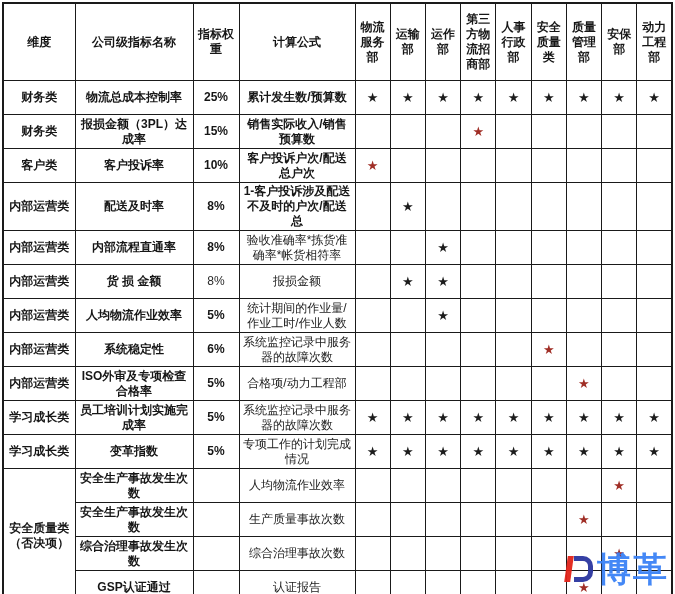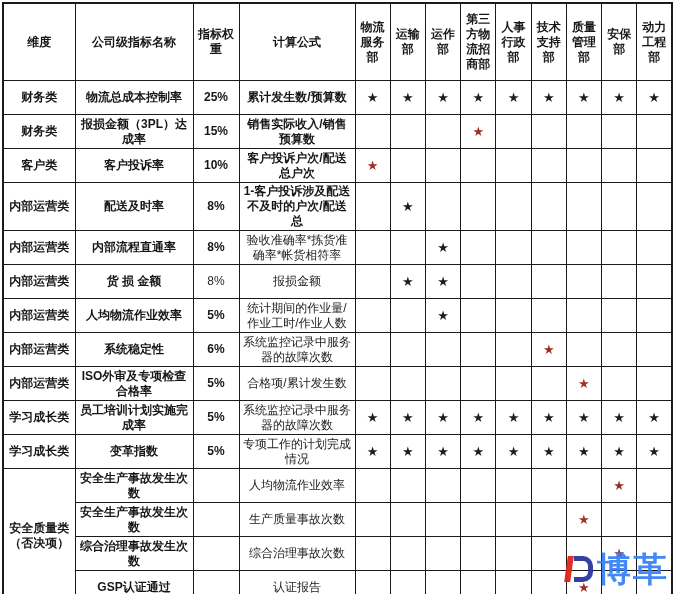--- a/index.html
+++ b/index.html
@@ -66,21 +66,21 @@
     <tr>
       <th>维度</th>
       <th>公司级指标名称</th>
       <th>指标权重</th>
       <th>计算公式</th>
     <th>物流服务部</th>
         <th>运输部</th>
         <th>运作部</th>
         <th>第三方物流招商部</th>
         <th>人事行政部</th>
-        <th>技术支持部</th>
+        <th>安全质量类</th>
         <th>质量管理部</th>
         <th>安保部</th>
         <th>动力工程部</th>
       </tr>
   </thead>
   <tbody id="table-body">
       <tr>
         <td class="dim">财务类</td>
         <td class="name">物流总成本控制率</td>
         <td class="weight">25%</td>
@@ -197,21 +197,21 @@
         <td class="star"></td>
         <td class="star" style="color: rgb(160, 46, 38);">★</td>
         <td class="star"></td>
         <td class="star"></td>
         <td class="star"></td>
       </tr>
       <tr>
         <td class="dim">内部运营类</td>
         <td class="name">ISO外审及专项检查合格率</td>
         <td class="weight">5%</td>
-        <td class="formula">合格项/累计发生数</td>
+        <td class="formula">合格项/动力工程部</td>
         <td class="star"></td>
         <td class="star"></td>
         <td class="star"></td>
         <td class="star"></td>
         <td class="star"></td>
         <td class="star"></td>
         <td class="star" style="color: rgb(160, 46, 38);">★</td>
         <td class="star"></td>
         <td class="star"></td>
       </tr>

